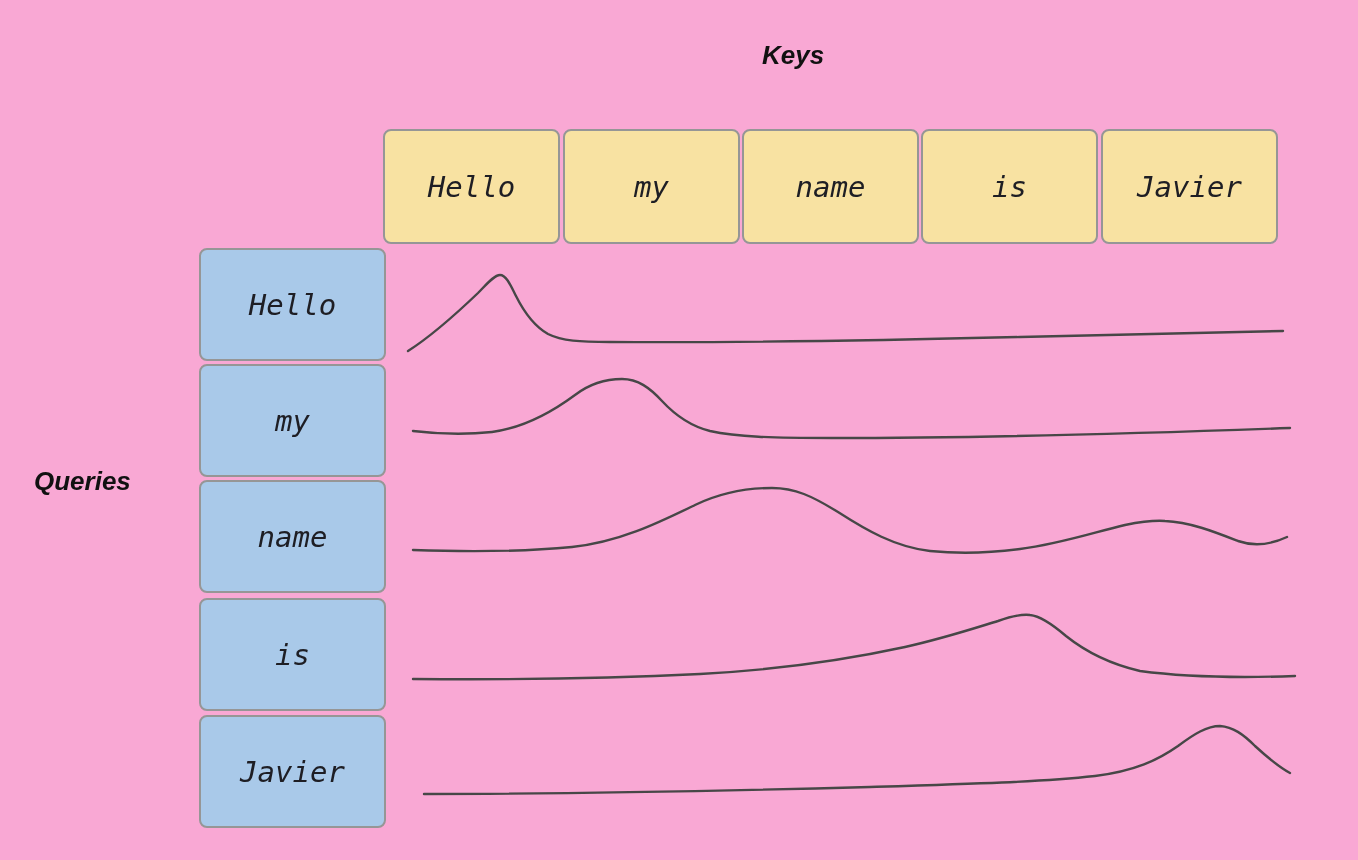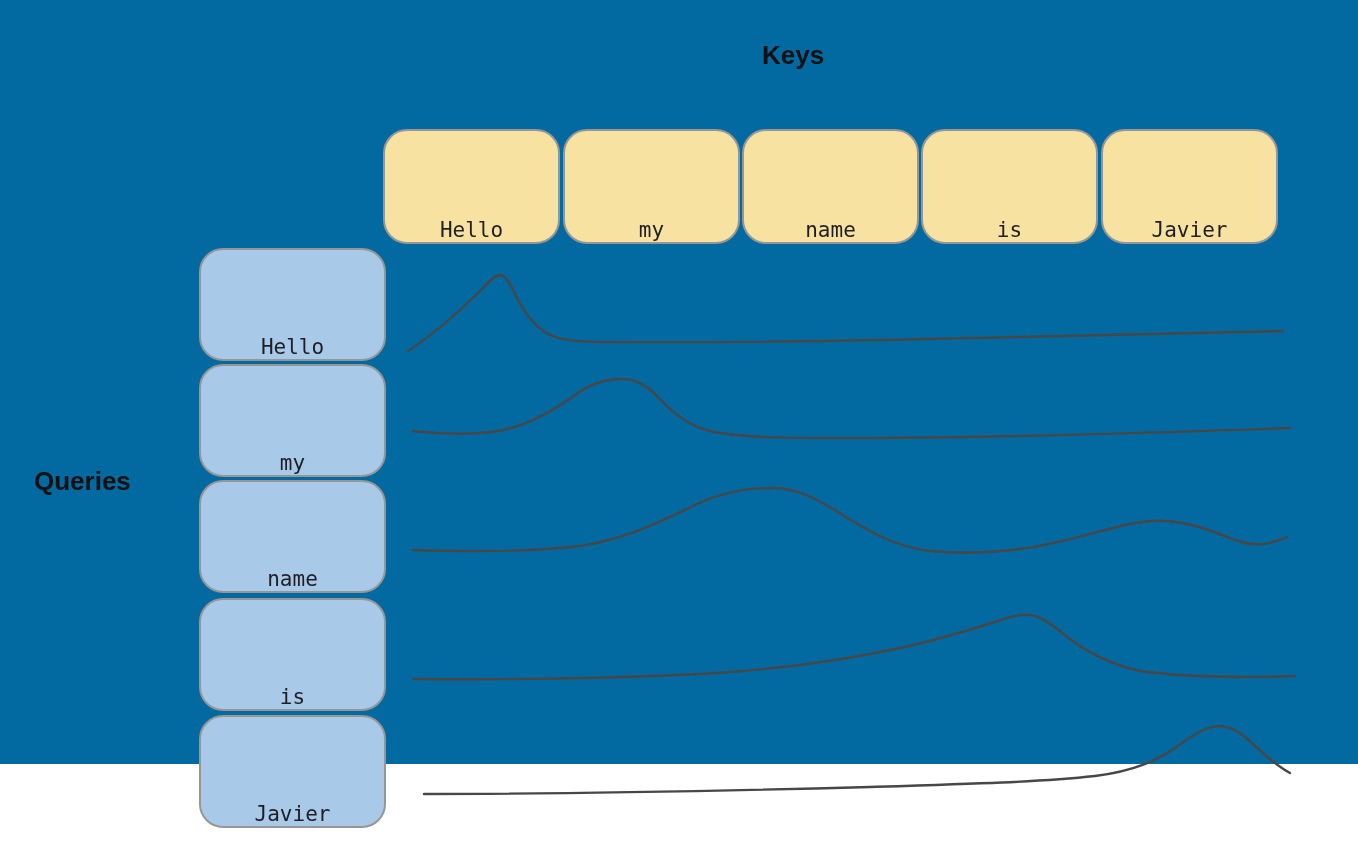--- a/index.html
+++ b/index.html
@@ -7,44 +7,45 @@
     padding: 0;
     background: #ffffff;
     width: 1358px;
     height: 860px;
     overflow: hidden;
     font-family: "Liberation Sans", sans-serif;
   }
   .canvas {
     position: relative;
     width: 1358px;
-    height: 764px;
-    background: #0369a1;
+    height: 860px;
+    background: #f9a8d4;
+    font-style: italic;
   }
   .axis-title {
     position: absolute;
     font-family: "Liberation Sans", sans-serif;
     font-weight: 700;
     font-size: 26px;
     color: #111111;
     white-space: nowrap;
   }
   .keys-title { left: 762px; top: 40px; }
   .queries-title { left: 34px; top: 466px; }
 
   .token-box {
     position: absolute;
     box-sizing: border-box;
     border: 2.5px solid #969696;
-    border-radius: 24px;
+    border-radius: 8px;
     display: flex;
-    align-items: flex-end;
+    align-items: center;
     justify-content: center;
     font-family: "DejaVu Sans Mono", "Liberation Mono", monospace;
-    font-size: 21px;
+    font-size: 29px;
     color: #1e1e24;
     letter-spacing: 0px;
   }
   .key-box {
     background: #f8e2a2;
     top: 129px;
     width: 177px;
     height: 115px;
   }
   .query-box {

